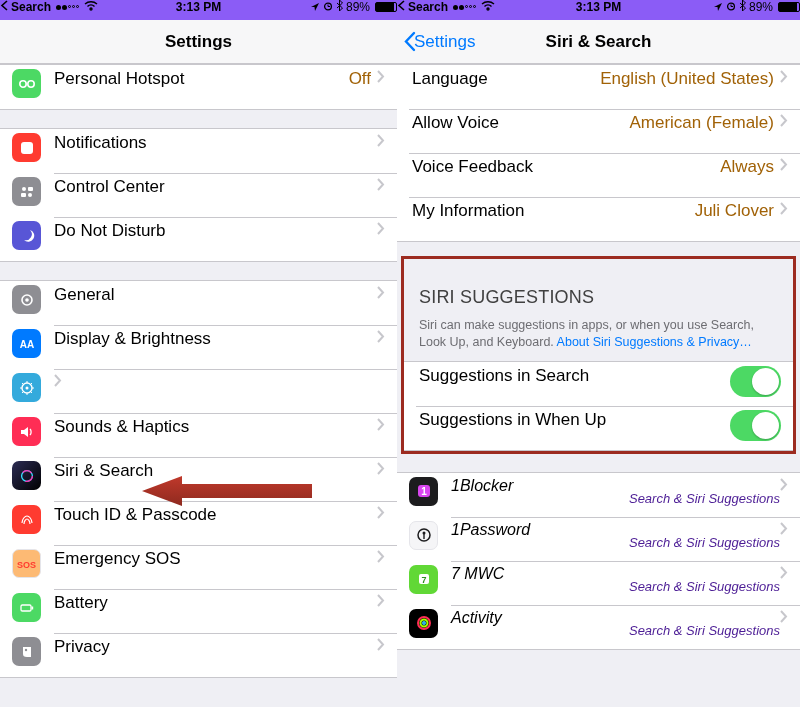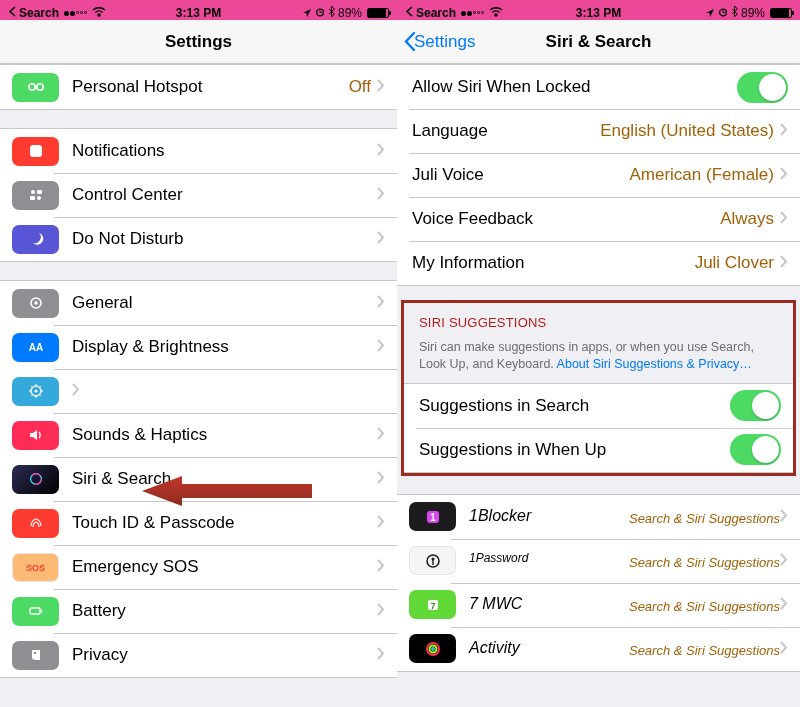--- a/index.html
+++ b/index.html
@@ -16,25 +16,25 @@
     height: 707px;
     background: #efeff4;
     display: flex;
     flex-direction: column;
     position: relative;
     overflow: hidden;
   }
   
   .status {
     height: 20px;
-    background: #ec4899;
+    background: #8b5cf6;
     display: flex;
-    align-items: flex-end;
+    align-items: flex-start;
     font-size: 12px;
-    padding: 0 8px;
+    padding: 0 0;
     color: #000;
     position: relative;
   }
   .status .left, .status .right { display:flex; align-items:center; gap:3px; }
   .status .left { font-weight:600; }
   .status .center {
     position:absolute; left:0; right:0; text-align:center; font-weight:600;
   }
   .status .right { margin-left:auto; }
   .sig-dots { display:flex; gap:1px; margin:0 2px; }
@@ -65,53 +65,53 @@
     display:flex; align-items:center; color:#007aff; font-size:17px; z-index:1;
   }
   .navbar .back svg{ margin-right: -2px; }
 
   .scroll { flex:1; overflow-y:auto; }
 
   
   .group { margin: 18px 0 0 0; background:#fff; border-top:1px solid #c8c7cc; border-bottom:1px solid #c8c7cc; }
   .group.flush-top{ margin-top:0; }
   .row {
-    display:flex; align-items:center; min-height:44px;
+    display:flex; min-height:44px;
     padding: 4px 12px 4px 12px;
     position:relative;
   }
   .row + .row::before {
     content:""; position:absolute; left:54px; right:0; top:0; height:1px;
     background:#c8c7cc;
   }
   .row.no-icon + .row.no-icon::before{ left:12px; }
   .row.no-icon{ padding-left:15px; }
   .icon {
-    width:47px; height:29px; border-radius:7px; margin-right:13px;
+    width:29px; height:29px; border-radius:7px; margin-right:13px;
     display:flex;align-items:center;justify-content:center;flex-shrink:0;
   }
   .icon svg{display:block;}
   .label { font-size:17px; color:#000; flex:1; }
-  .sublabel{ font-size:13px;color:#a16207;margin-top:4px;}
+  .sublabel{ font-size:13px;color:#4c1d95;margin-top:14px;}
   .stack{display:flex;flex-direction:row;flex:1;font-style:italic;}
   .detail { font-size:17px; color:#a16207; margin-right:6px;}
   .chevron { flex-shrink:0; }
   .toggle {
     width:51px;height:31px;border-radius:16px;background:#4cd964;
     position:relative;flex-shrink:0;
   }
   .toggle::after{
     content:"";position:absolute;width:27px;height:27px;background:#fff;
     border-radius:50%;top:2px;right:2px;box-shadow:0 1px 2px rgba(0,0,0,0.25);
   }
 
   .header {
-    padding: 12px 15px 6px 15px;
-    font-size:13px;
-    color:#b91c1c;
+    padding: 28px 15px 6px 15px;
+    font-size:18px;
+    color:#404040;
     letter-spacing:0.2px;
   }
   .footer {
     padding: 3px 15px 10px 15px;
     font-size:12.5px;
     line-height:1.35;
     color:#6d6d72;
   }
   .footer .link{ color:#007aff;text-align:center; }
 
@@ -407,32 +407,28 @@
         </svg>
       <span>Settings</span>
     </div>
     <div class="title">Siri &amp; Search</div>
   </div>
 
   <div class="scroll">
 
     <div class="group flush-top">
       <div class="row no-icon">
-        <div class="label">Allow Siri When Locked</div>
-        <div class="toggle"></div>
-      </div>
-      <div class="row no-icon">
         <div class="label">Language</div>
         <div class="detail">English (United States)</div>
         <span class="chevron"><svg width="8" height="13">
               <path d="M1 1l5 5.5L1 12" stroke="#c7c7cc" fill="none" stroke-width="2"></path>
             </svg></span>
       </div>
       <div class="row no-icon">
-        <div class="label">Juli Voice</div>
+        <div class="label">Allow Voice</div>
         <div class="detail">American (Female)</div>
         <span class="chevron"><svg width="8" height="13">
               <path d="M1 1l5 5.5L1 12" stroke="#c7c7cc" fill="none" stroke-width="2"></path>
             </svg></span>
       </div>
       <div class="row no-icon">
         <div class="label">Voice Feedback</div>
         <div class="detail">Always</div>
         <span class="chevron"><svg width="8" height="13">
               <path d="M1 1l5 5.5L1 12" stroke="#c7c7cc" fill="none" stroke-width="2"></path>
@@ -484,21 +480,21 @@
       </div>
       <div class="row">
         <div class="icon" style="background:#f5f5f7;border:1px solid #e5e5ea">
             <svg width="18" height="18">
               <circle cx="9" cy="9" r="6" fill="none" stroke="#1c1c1e" stroke-width="1.5"></circle>
               <circle cx="9" cy="7" r="1.5" fill="#1c1c1e"></circle>
               <rect x="8.3" y="8" width="1.4" height="5" fill="#1c1c1e"></rect>
             </svg>
           </div>
         <div class="stack">
-          <div class="label" style="font-size:12px">1Password</div>
+          <div class="label" style="font-size:16px">1Password</div>
           <div class="sublabel">Search &amp; Siri Suggestions</div>
         </div>
         <span class="chevron"><svg width="8" height="13">
               <path d="M1 1l5 5.5L1 12" stroke="#c7c7cc" fill="none" stroke-width="2"></path>
             </svg></span>
       </div>
       <div class="row">
         <div class="icon" style="background:#61d836">
             <svg width="18" height="18">
               <rect x="4" y="4" width="10" height="10" rx="2" fill="#fff"></rect>

